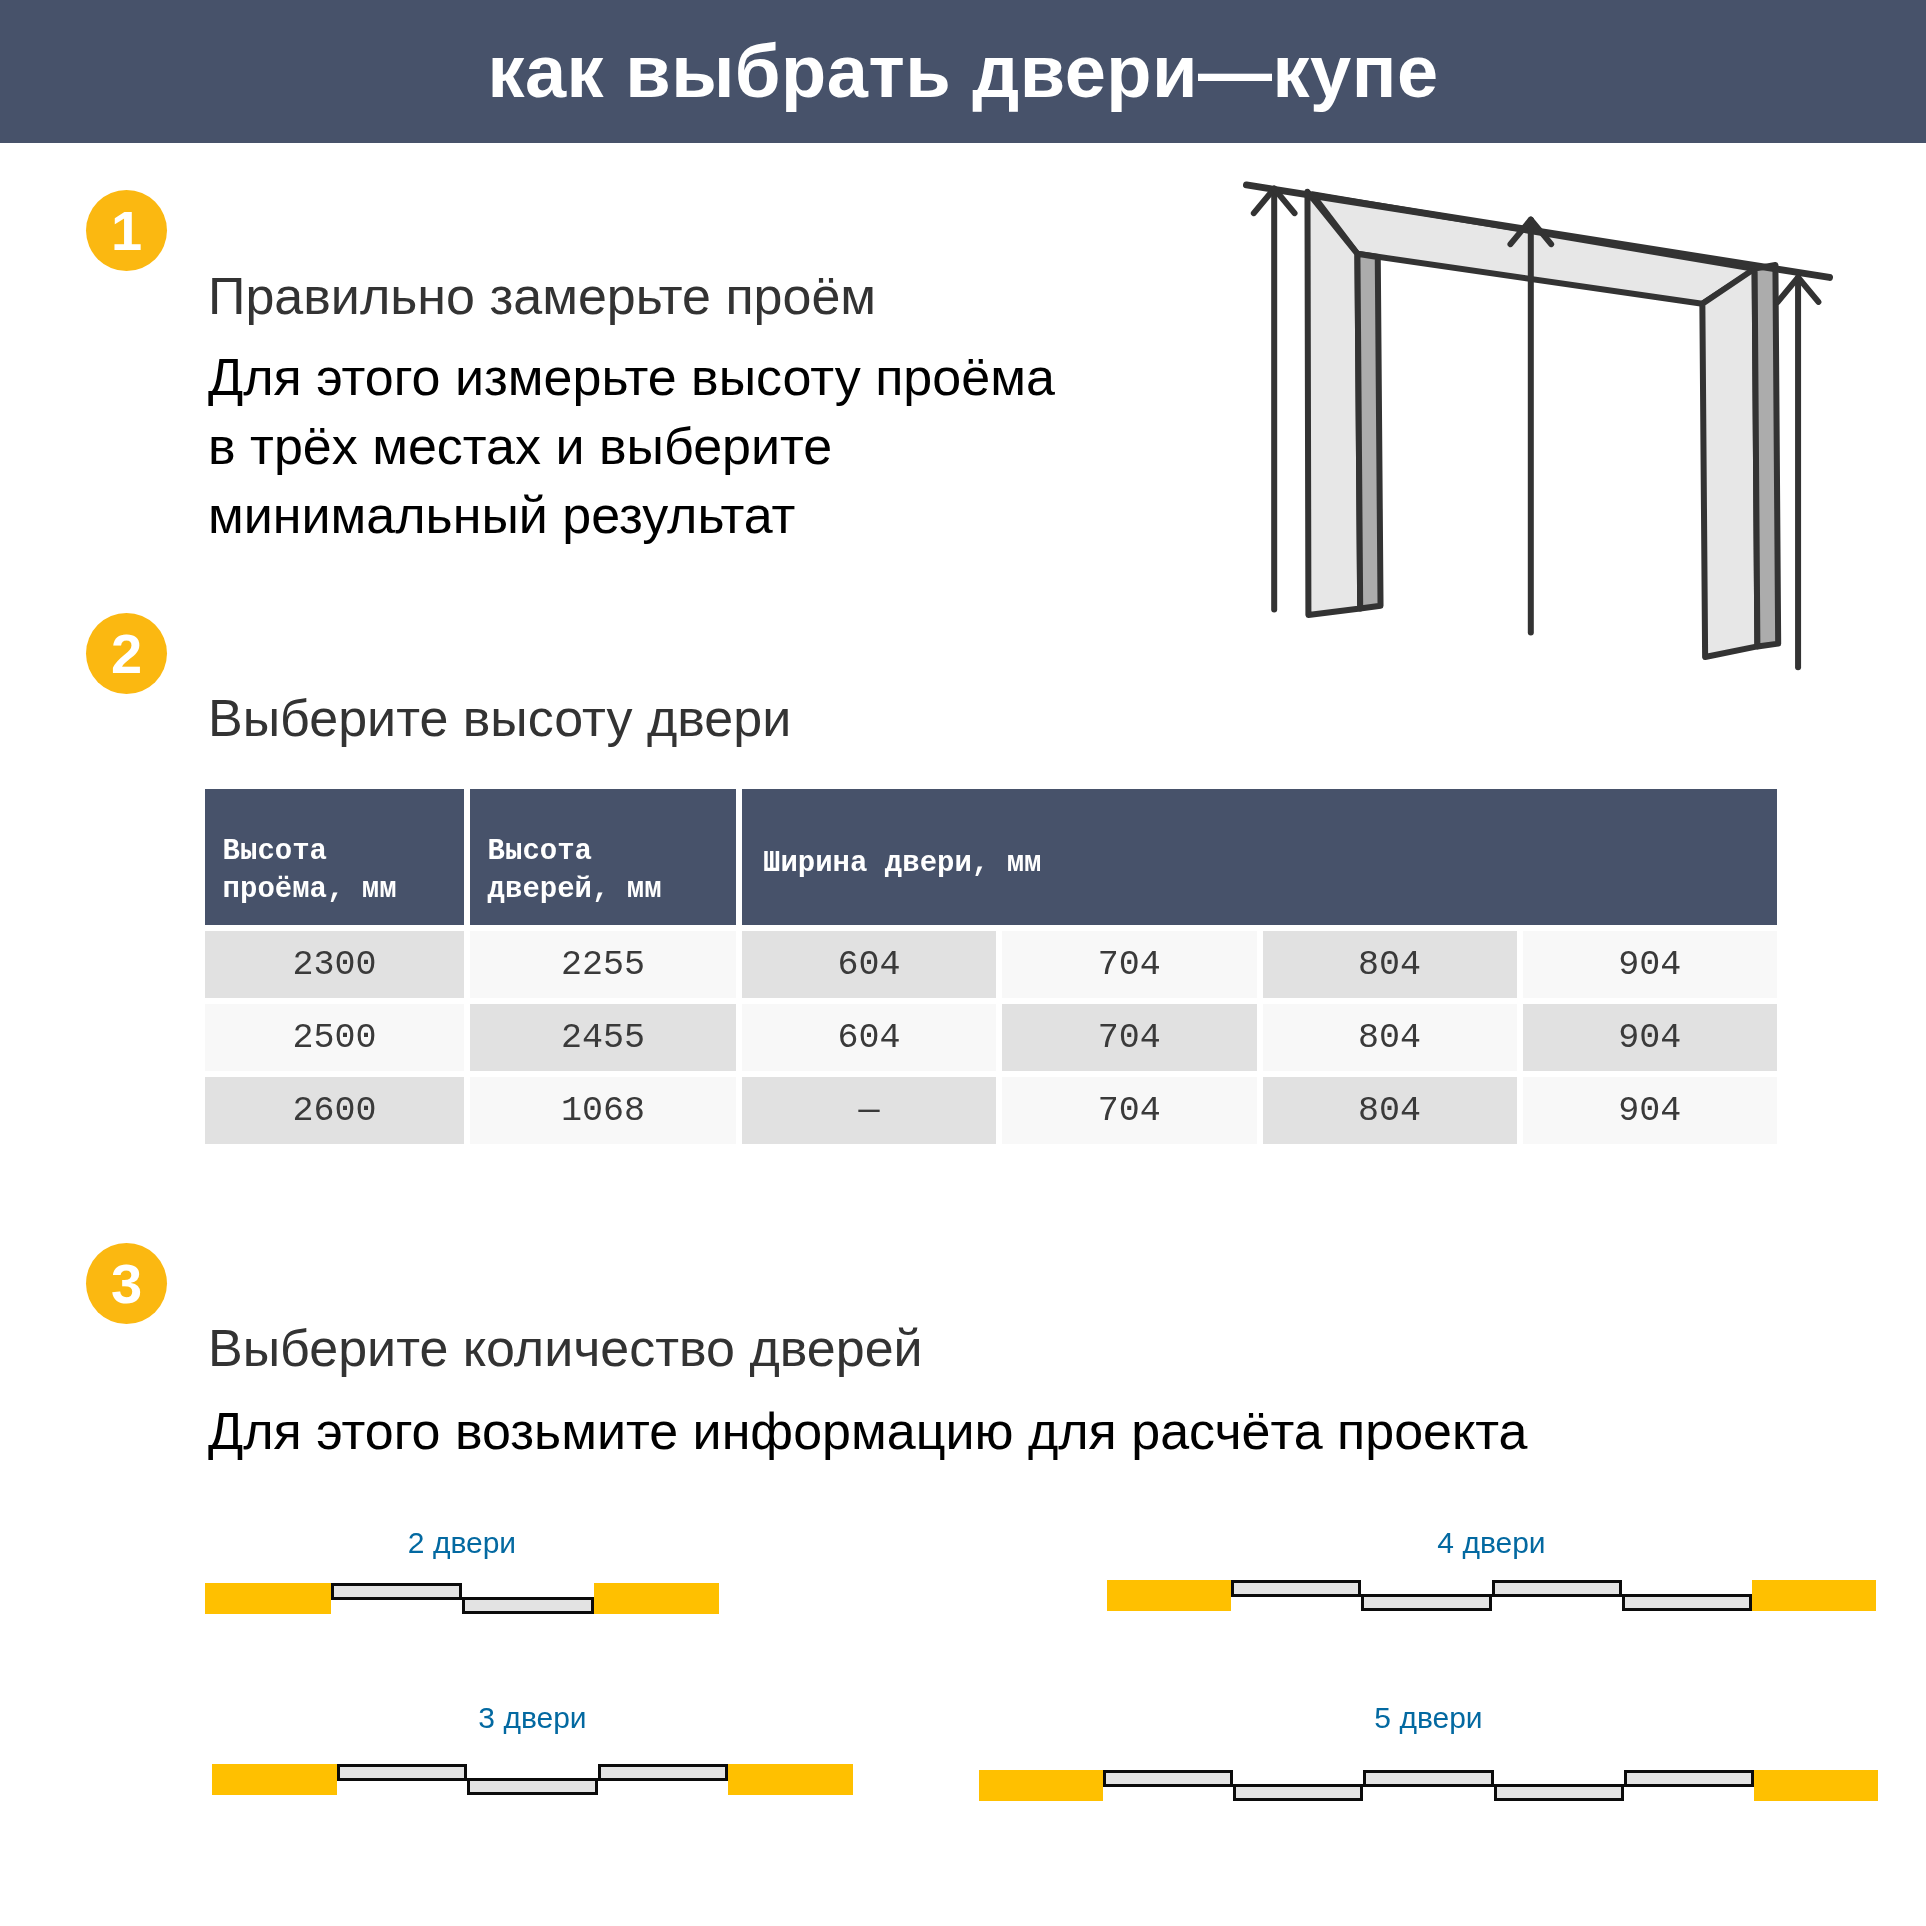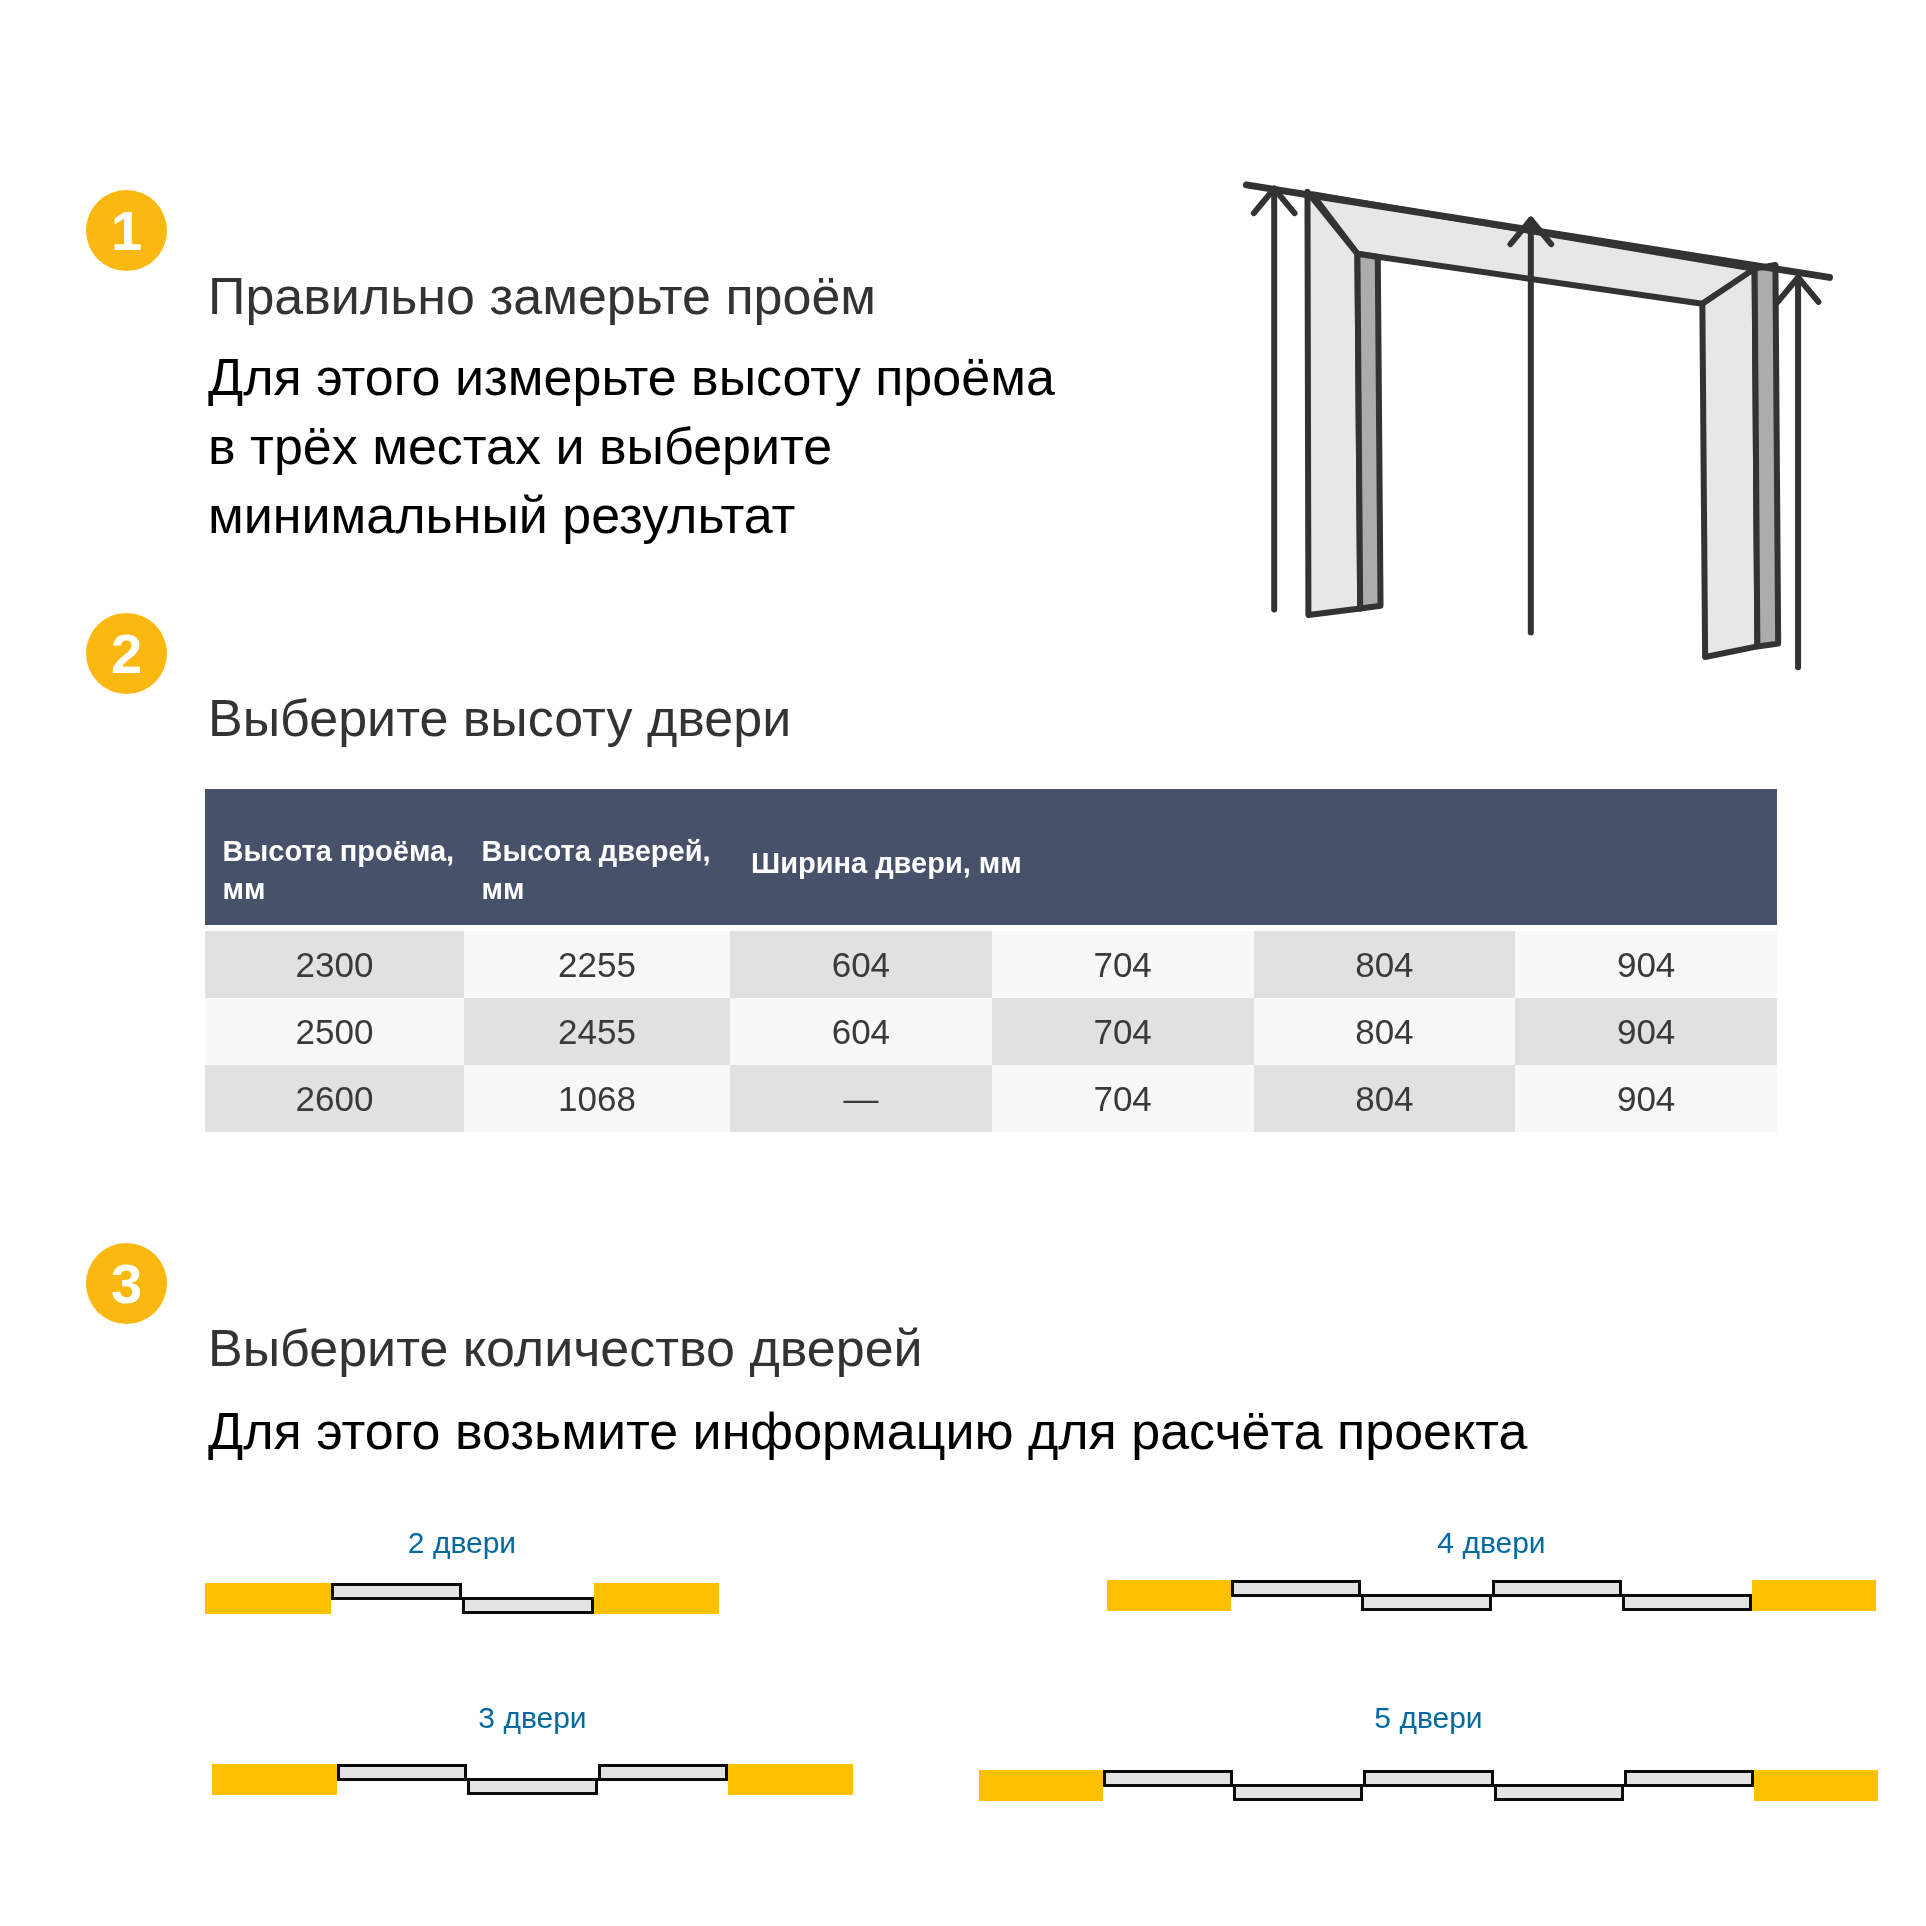--- a/index.html
+++ b/index.html
@@ -18,21 +18,21 @@
   .step-circle{
     width:81px;height:81px;border-radius:50%;background:var(--yellow-circle);
     display:flex;align-items:center;justify-content:center;
     color:#fff;font-size:56px;font-weight:bold;
   }
   
   .step-title{font-size:52px;font-weight:normal;color:#333;white-space:nowrap;}
   .step-body{font-size:52px;line-height:69px;color:#000000;white-space:nowrap;}
   
   #size-table{left:205px;top:789px;width:1572px;}
-  .tgrid{display:grid;grid-template-columns:259px 266px 1fr 1fr 1fr 1fr;gap:0;}
+  .tgrid{display:grid;grid-template-columns:259px 266px 1fr 1fr 1fr 1fr;gap:6px;font-family:Liberation Mono, monospace;}
   .thead-cell{
     background:var(--slate);color:#fff;font-weight:bold;font-size:29px;line-height:1.3;
     height:136px;box-sizing:border-box;display:flex;flex-direction:column;justify-content:flex-end;
     padding:0 9.2px 16.6px 17.6px;
   }
   .thead-cell.span4{grid-column:3 / span 4;justify-content:center;padding:14px 9.2px 0 21px;}
   #table-body{margin-top:6px;}
   #table-body .cell{
     height:67px;display:flex;align-items:center;justify-content:center;
     font-size:35px;color:#3a3a3a;
@@ -50,20 +50,23 @@
   .diagram .unit.top{align-self:flex-start;}
   .diagram .unit.bottom{align-self:flex-end;}
   
   #doorway{left:1220px;top:178px;width:703px;height:504px;}
 </style>
 </head>
 <body>
 
 <div id="page">
 
+  <div class="abs" id="banner">
+    <h1>как выбрать двери—купе</h1>
+  </div>
 
   <div class="abs step-circle" style="left:86px;top:190px;">
     <span>1</span>
   </div>
   <div class="abs step-title" style="left:208px;top:266px;">Правильно замерьте проём</div>
   <div class="abs step-body" style="left:208px;top:343px;">
     <div>Для этого измерьте высоту проёма</div>
     <div>в трёх местах и выберите</div>
     <div>минимальный результат</div>
   </div>

